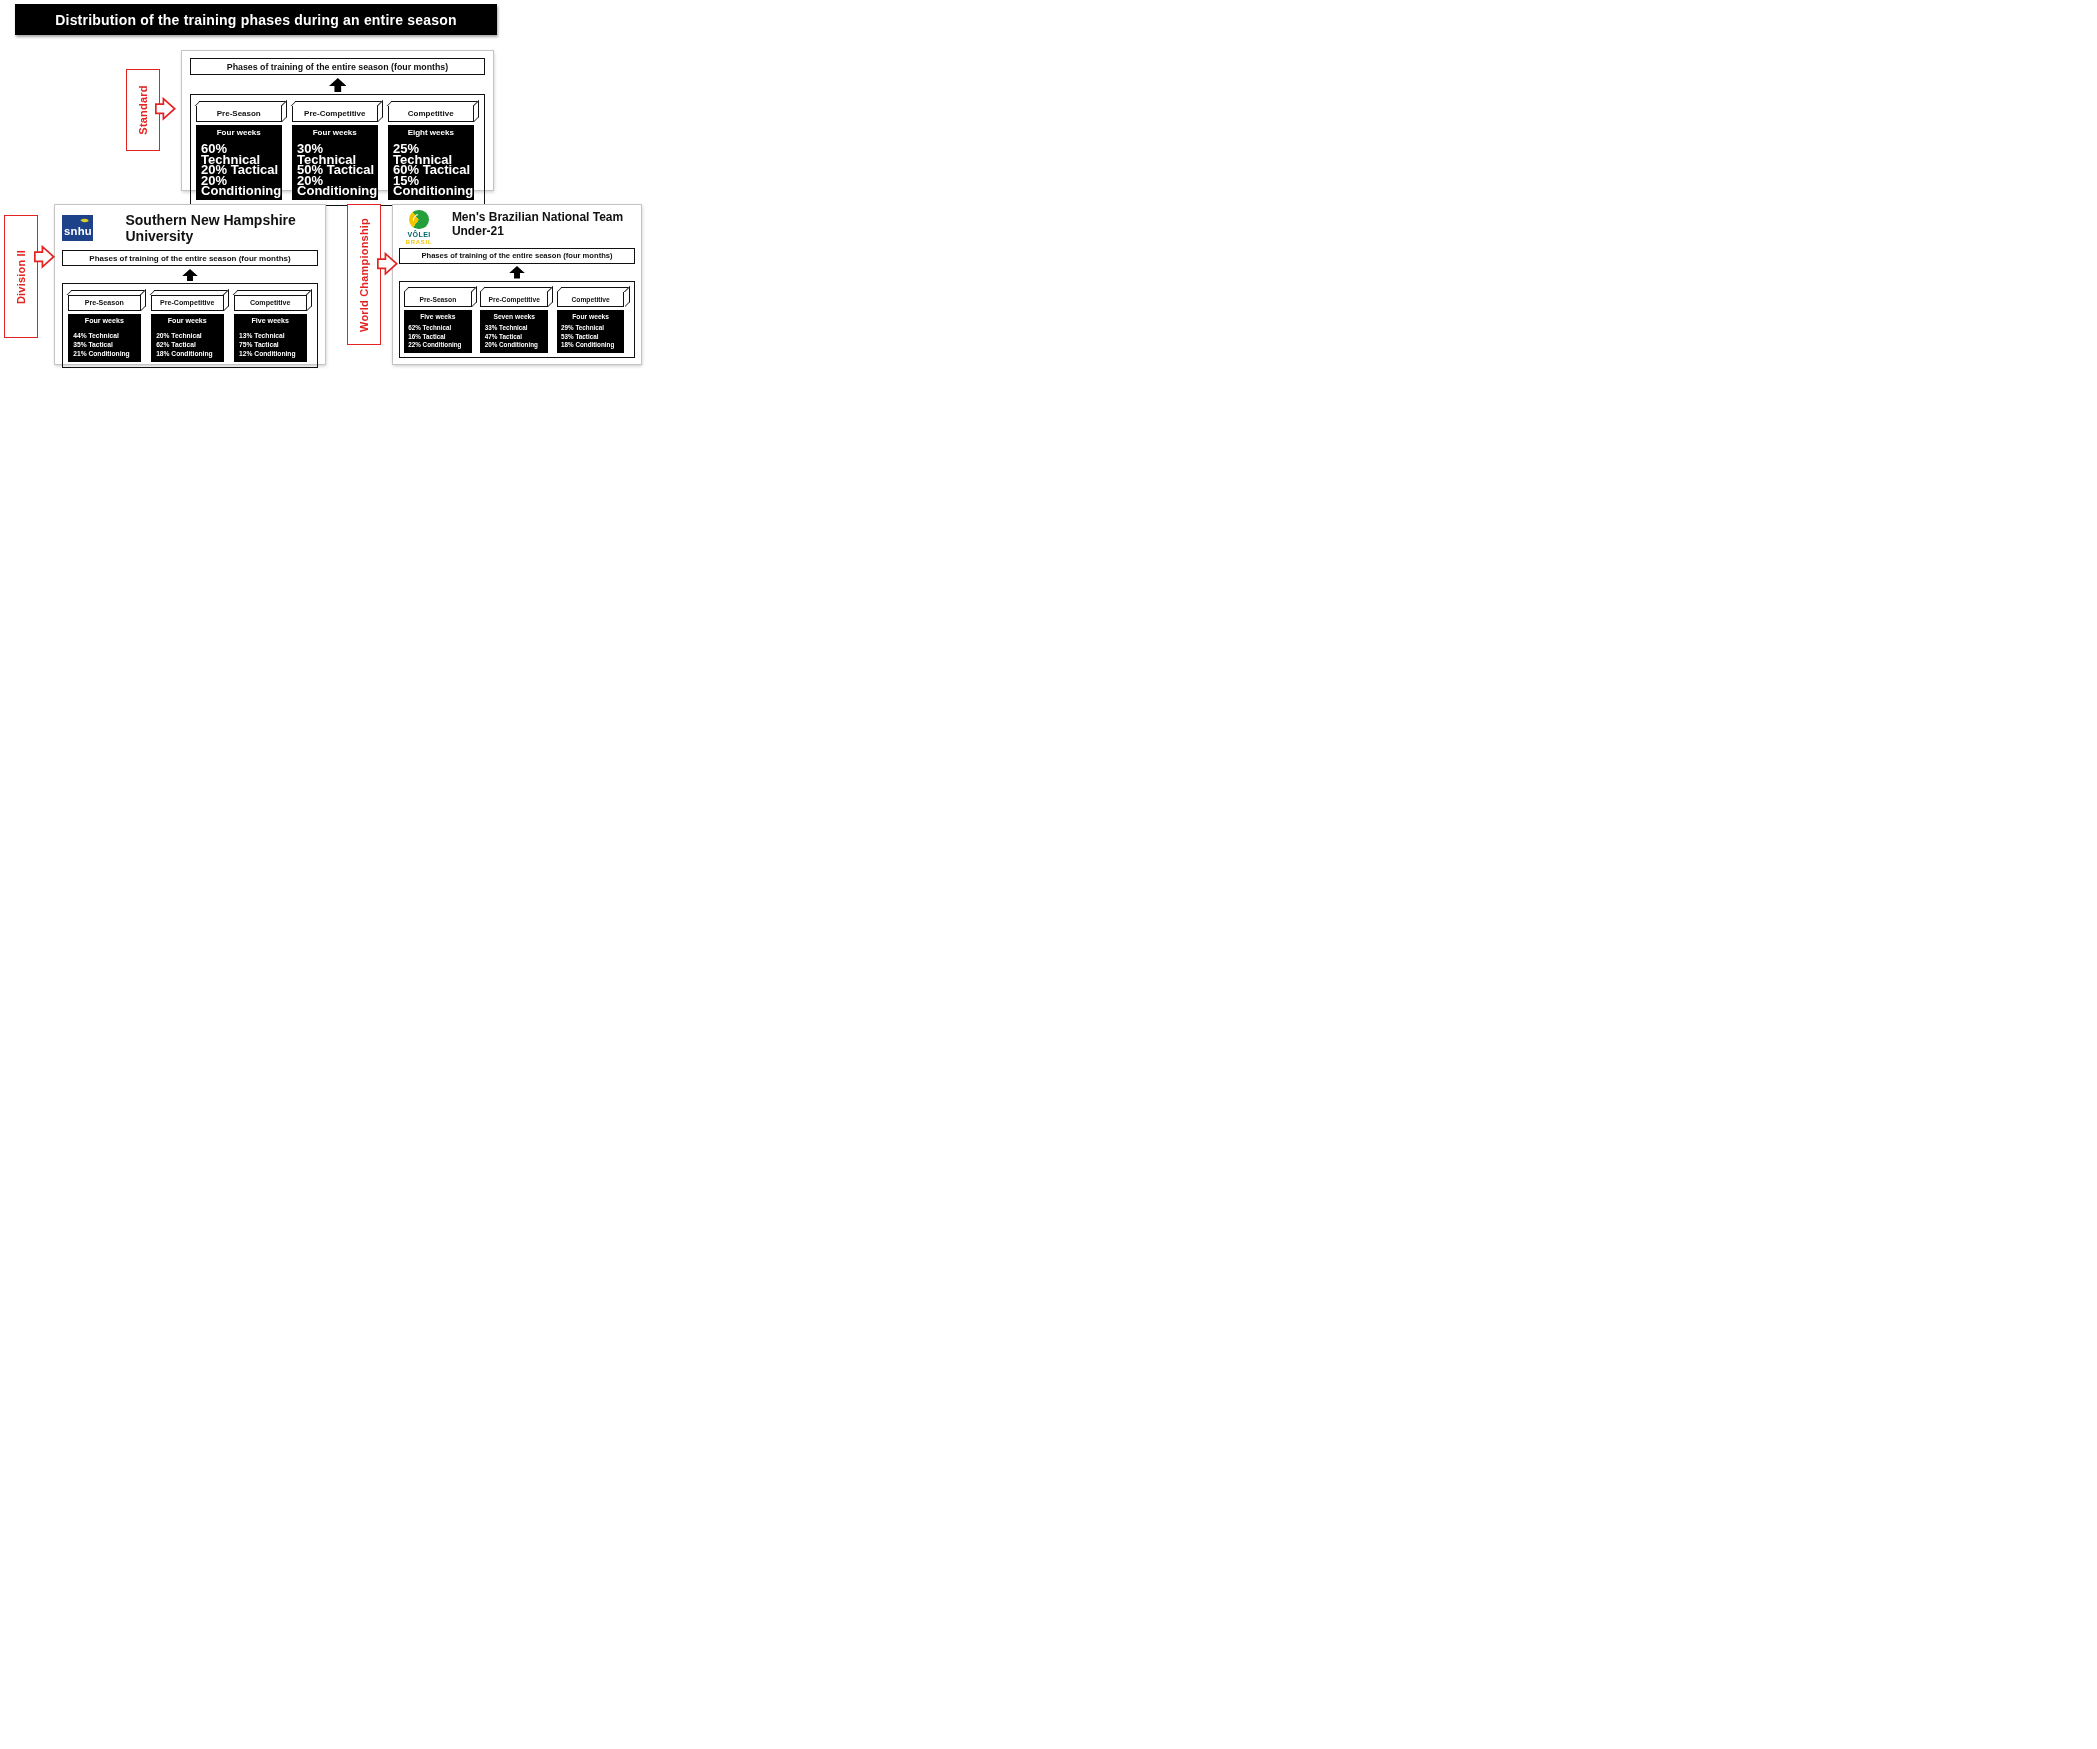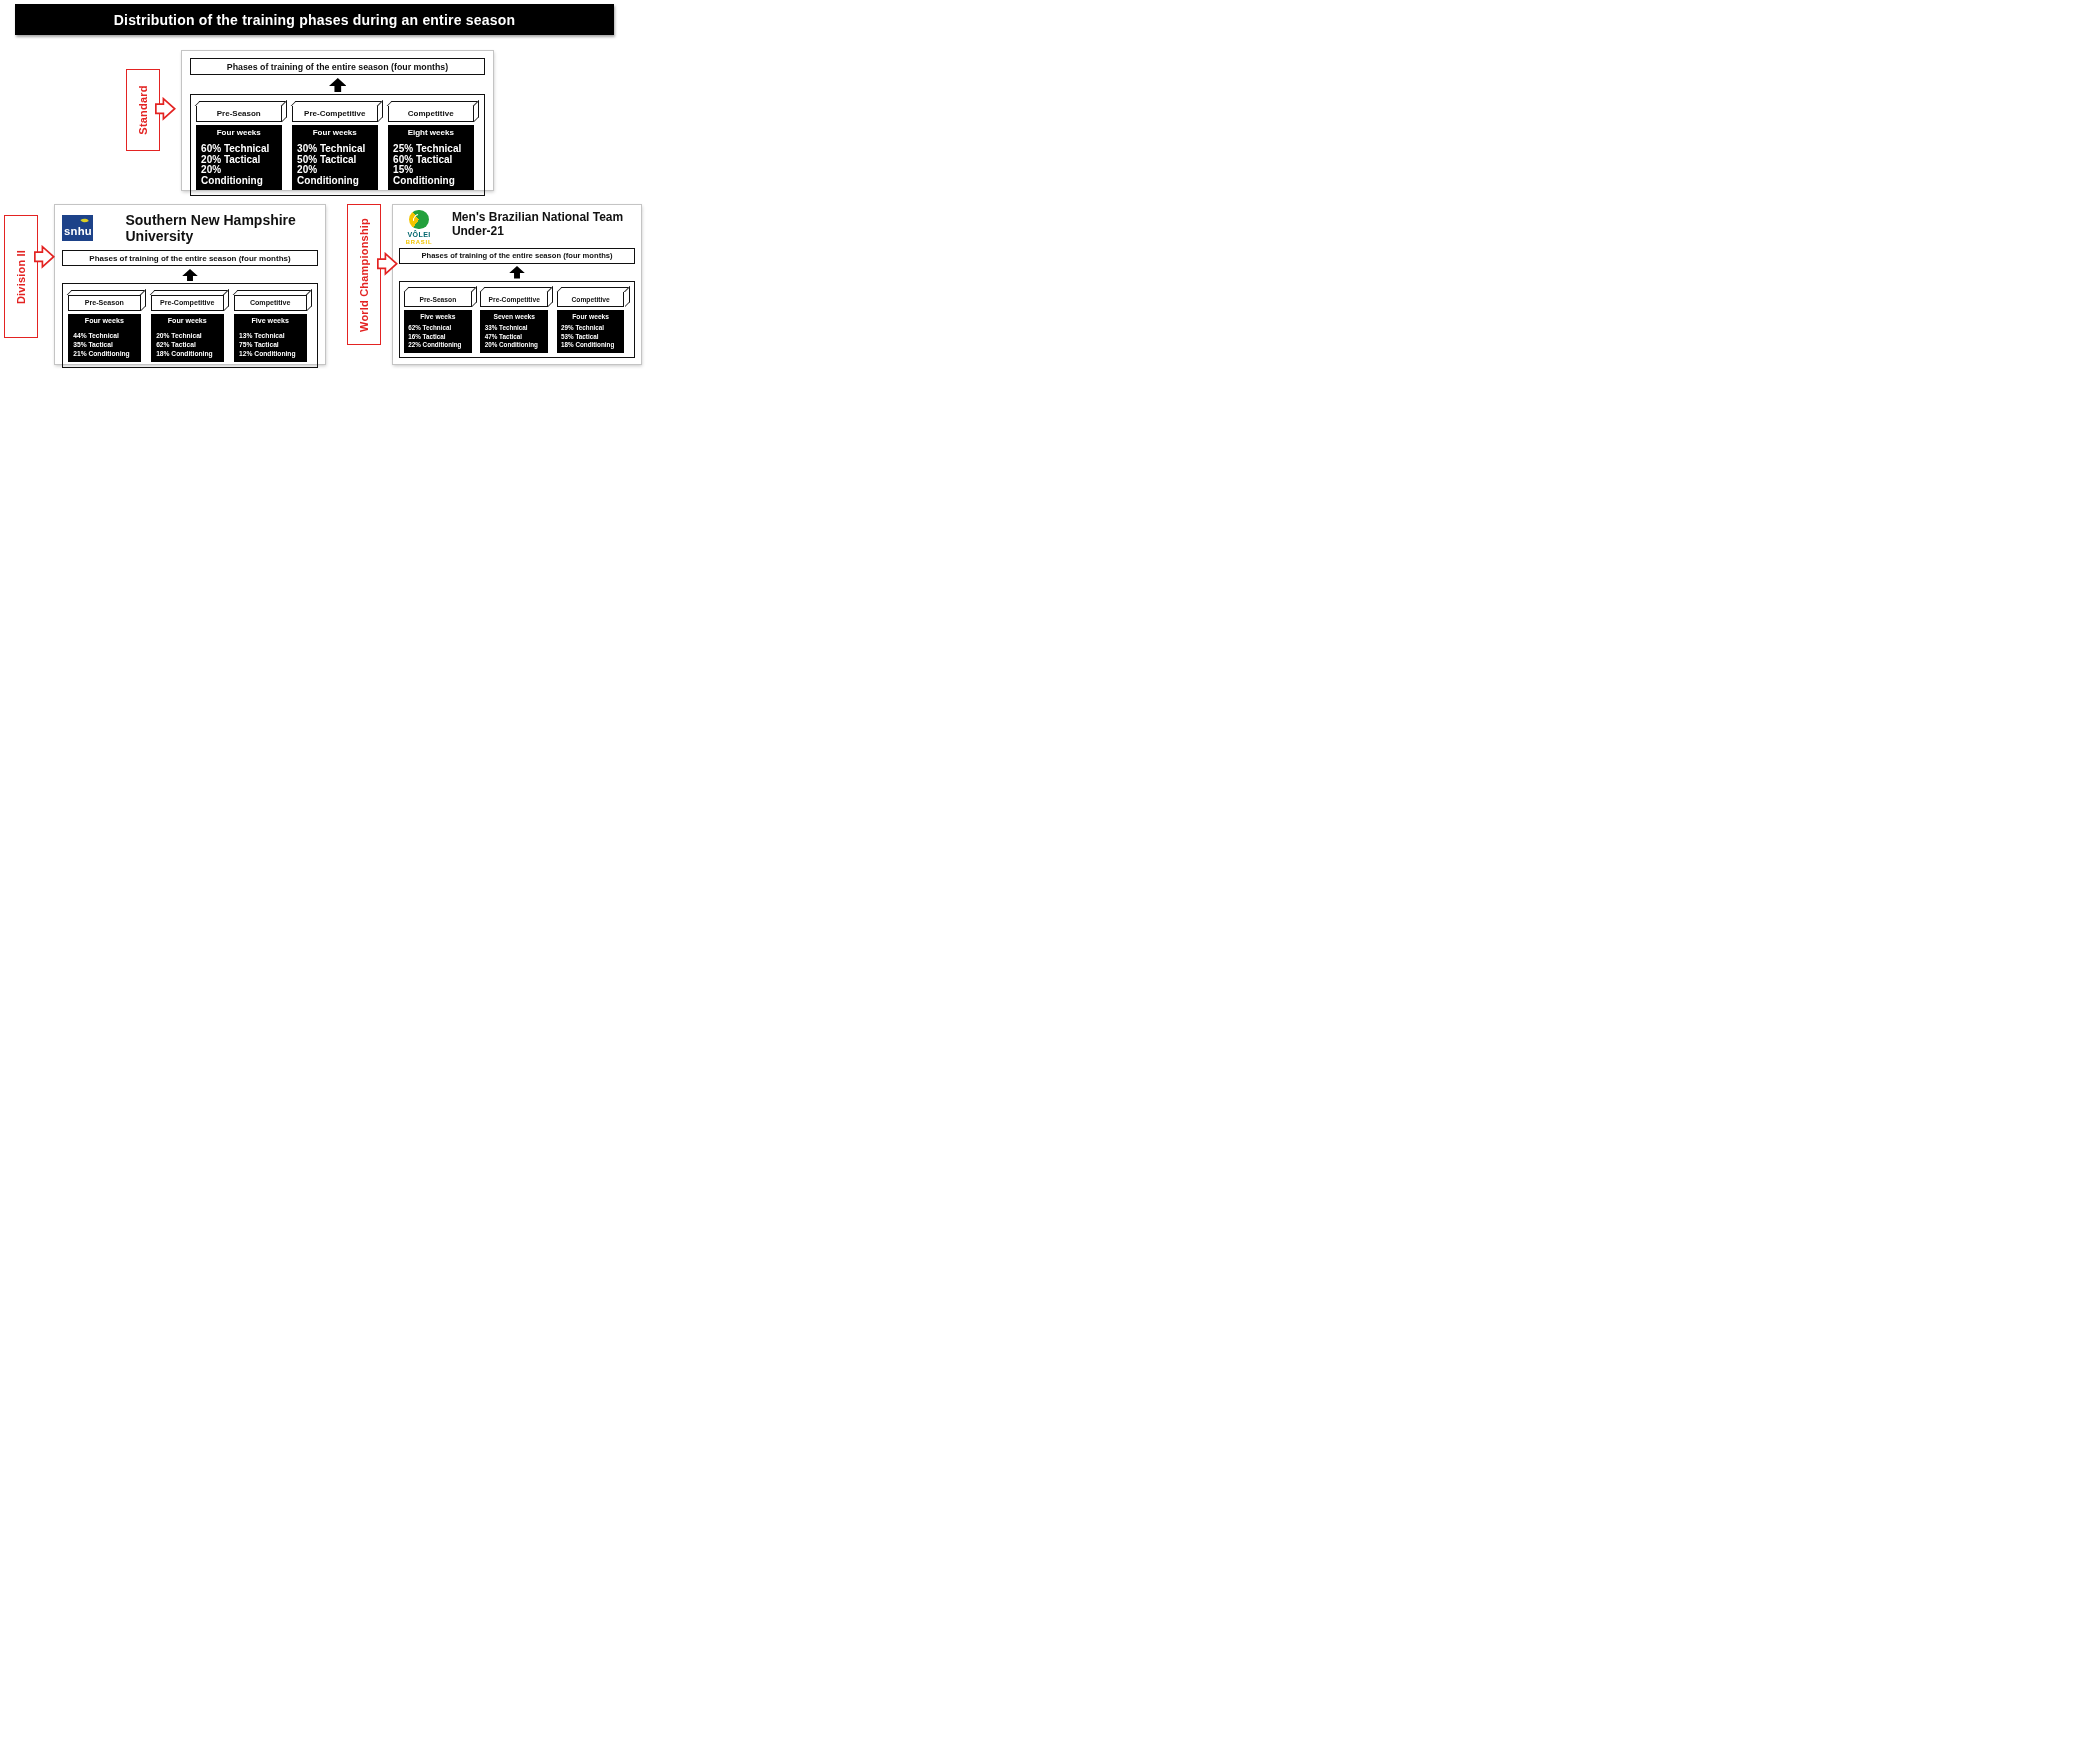--- a/index.html
+++ b/index.html
@@ -1,20 +1,20 @@
 <!DOCTYPE html>
 <html style="font-size:6.7px"><head>
 <meta charset="utf-8">
 <style>
   html,body{margin:0;padding:0;background:#ffffff;}
   .page{position:relative;width:646px;height:369px;background:#fff;
         font-family:"Liberation Sans",sans-serif;color:#111;overflow:hidden;}
 
   
-  .banner{position:absolute;left:15px;top:4.2px;width:599px;height:31px;background:#000;
+  .banner{position:absolute;left:15px;top:4.2px;width:482px;height:31px;background:#000;
           display:flex;align-items:center;justify-content:center;
           box-shadow:1.3px 1.7px 2.5px rgba(0,0,0,.35);}
   .banner h1{margin:0;color:#fff;font-size:14px;font-weight:bold;letter-spacing:0.2px;}
 
   
   .red-box{position:absolute;border:1.7px solid #e32322;background:#fff;
            display:flex;align-items:center;justify-content:center;z-index:3;}
   .red-box span{transform:rotate(-90deg);white-space:nowrap;color:#e32322;
                 font-weight:bold;font-size:11px;letter-spacing:0.2px;}
   .red-arrow{position:absolute;z-index:4;}
@@ -55,21 +55,21 @@
   .blackbox{background:#000000;color:#fff;font-weight:bold;margin-top:3.4px;margin-right:5.5px;
             padding:2.9px 0 3.4px;flex:1;}
   .duration{text-align:center;}
   .standard .duration{font-size:8px;}
   .division .duration{font-size:7.1px;}
   .world .duration{font-size:6.7px;}
   .stat-lines{padding-left:5.5px;}
   .standard .stat-lines{margin-top:7.1px;}
   .division .stat-lines{margin-top:5.5px;}
   .world .stat-lines{margin-top:4.2px;padding-left:4.2px;}
-  .standard .stat{font-size:10px;line-height:10.5px;}
+  .standard .stat{font-size:13px;line-height:10.5px;}
   .division .stat{font-size:6.7px;line-height:9.2px;}
   .world .stat{font-size:6.3px;line-height:8.4px;}
 
   
   .org-row{display:flex;align-items:center;}
   .division .org-row{gap:32px;margin:0.8px 0 6.7px 0.8px;}
   .world .org-row{gap:14.3px;margin:0 0 3.4px 1.7px;}
   .org-name{font-weight:bold;}
   .division .org-name{font-size:14px;}
   .world .org-name{font-size:12px;margin-top:-5.9px;}

